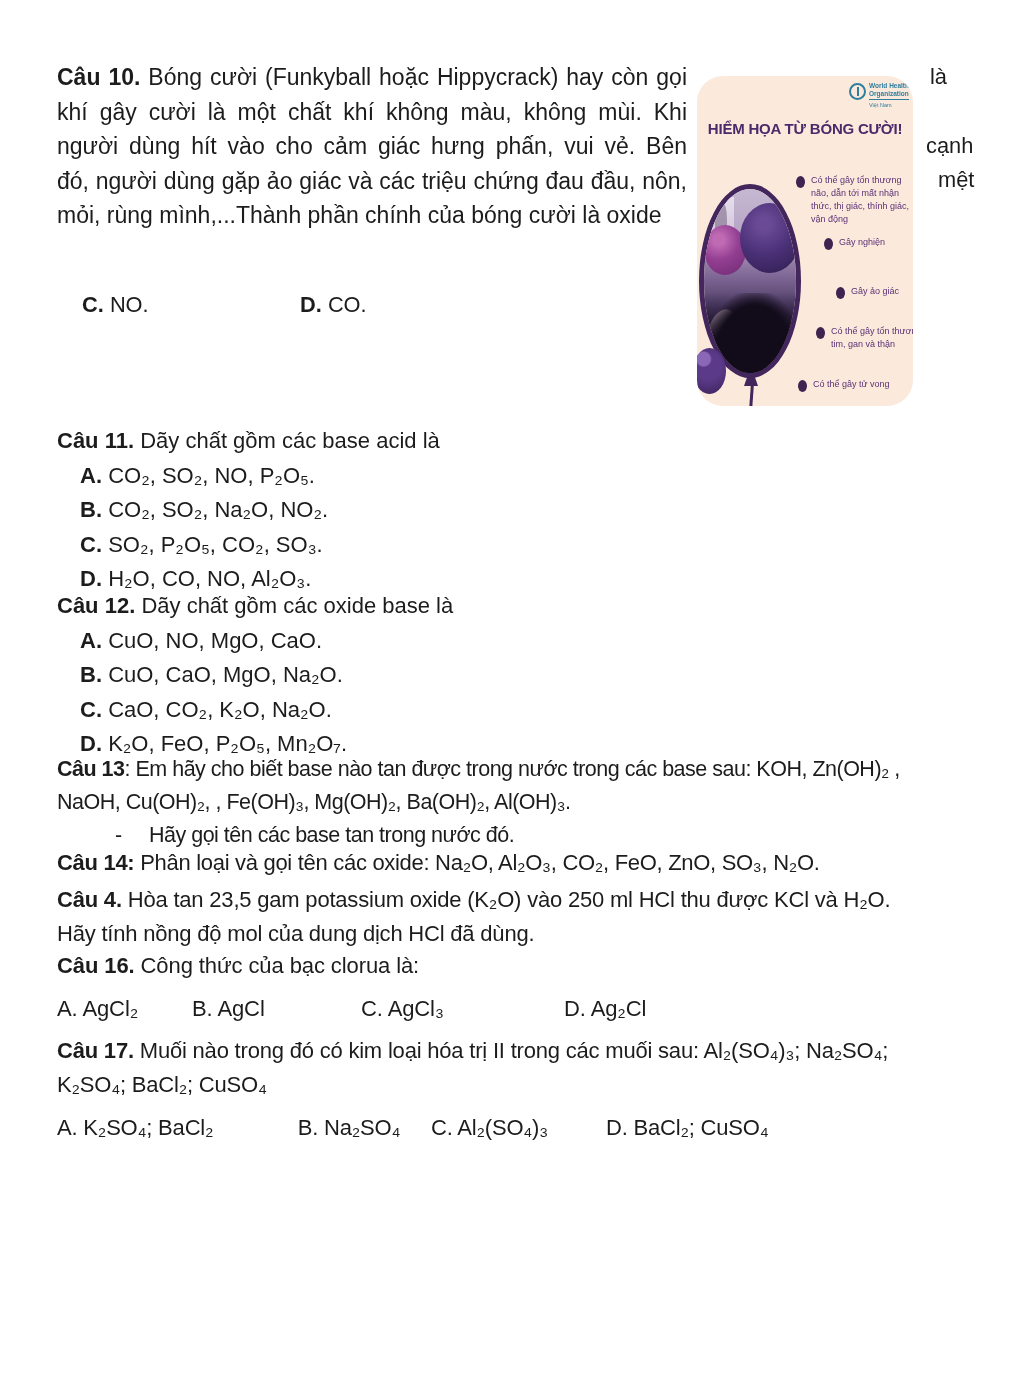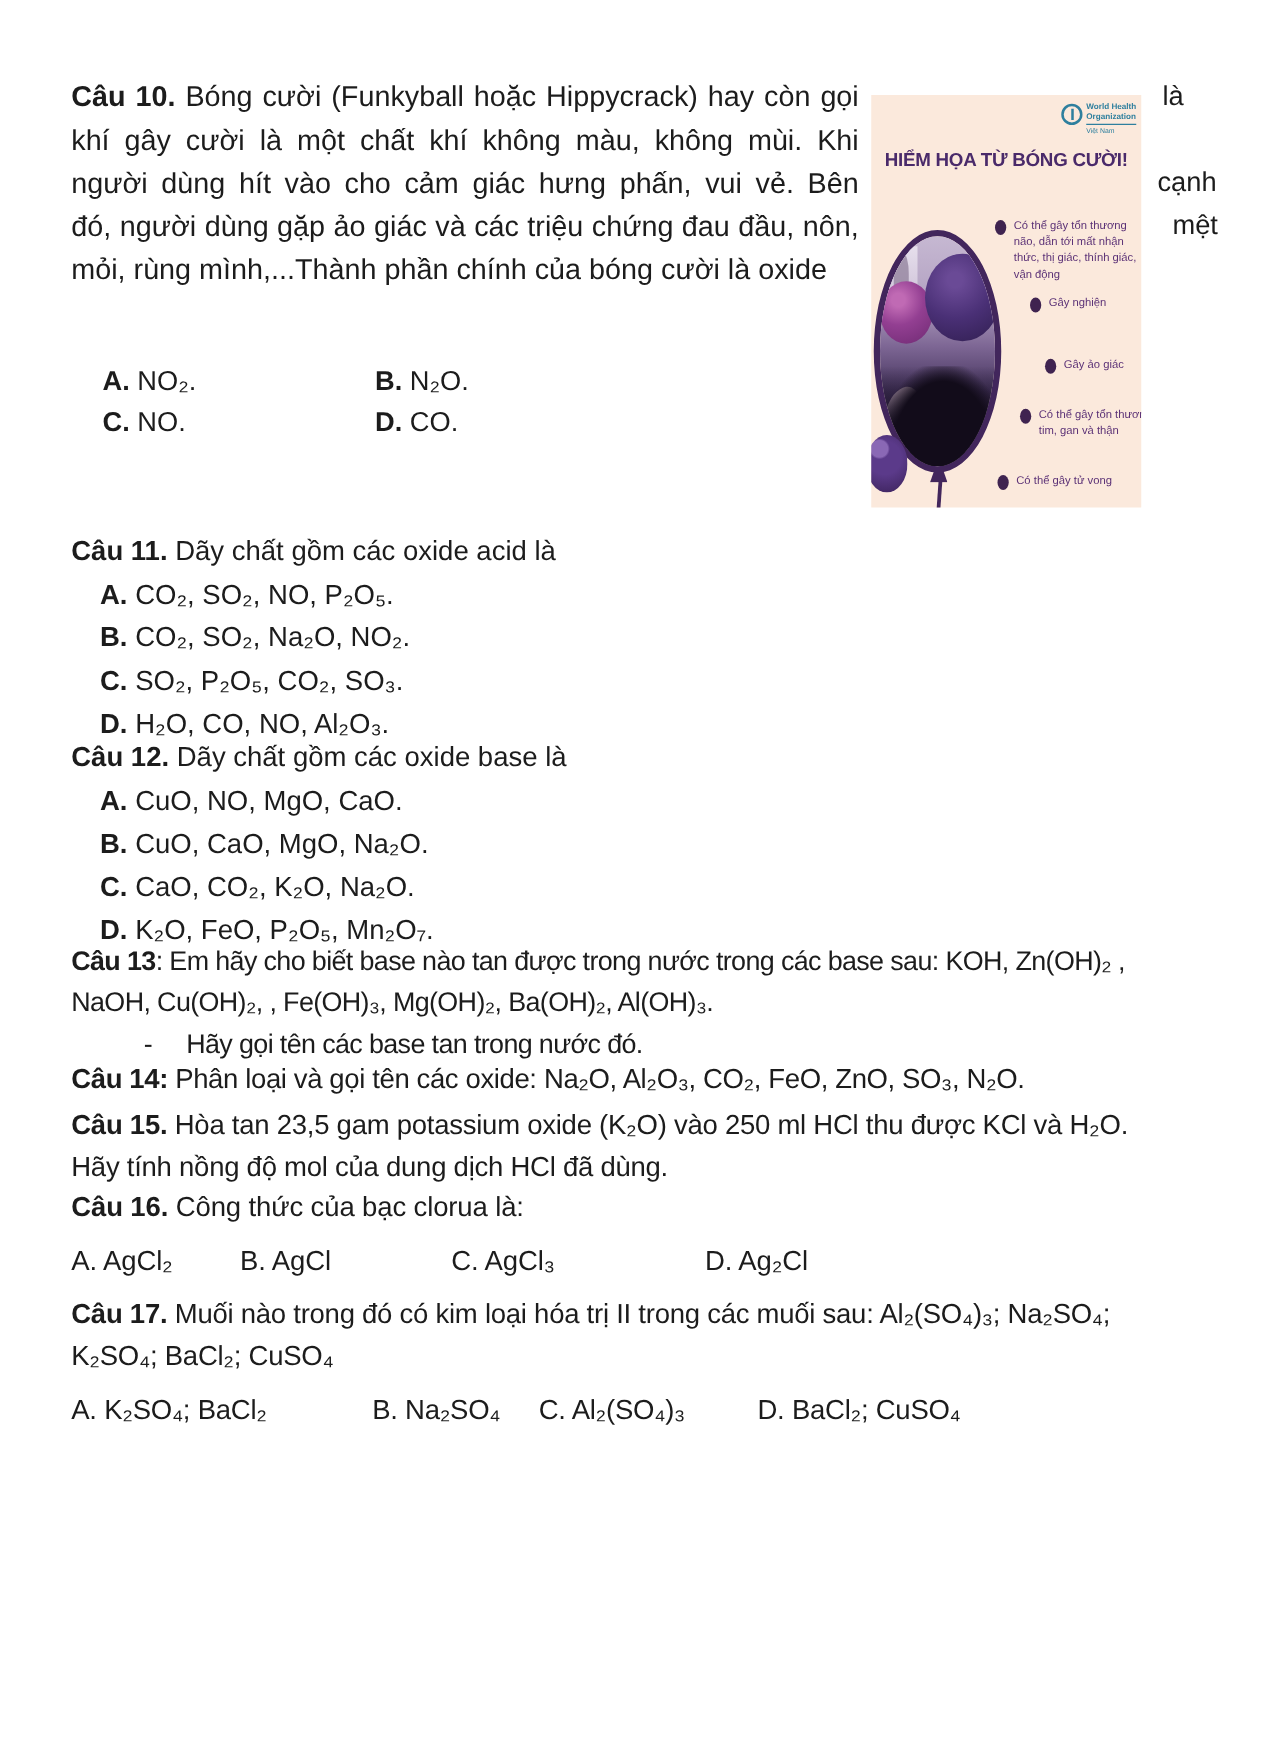--- a/index.html
+++ b/index.html
@@ -22,21 +22,21 @@
     font-size:21.8px; line-height:33px; }
   .q10-row { display:grid; grid-template-columns:218px 1fr; padding-left:25px; }
   .wrap-word { position:absolute; font-size:21.8px; line-height:34.5px; }
   .w1 { left:930px; top:60px; }
   .w2 { left:926px; top:129px; }
   .w3 { left:938px; top:163px; }
 
   
   .poster {
     position:absolute; left:697px; top:76px; width:216px; height:330px;
-    background:#fbe9dc; overflow:hidden;
+    background:#fbe9dc; overflow:hidden;border-radius:26px;
   }
   .who { position:absolute; right:4px; top:6px; display:flex; align-items:flex-start; }
   .who-ring {
     width:17px; height:17px; border:2px solid #2e7f9e; border-radius:50%;
     position:relative; margin-right:3px; margin-top:1px;
   }
   .who-ring::after {
     content:""; position:absolute; left:6px; top:2px; width:2px; height:9px; background:#2e7f9e;
   }
   .who-text { color:#2e7f9e; font-size:6.5px; line-height:7.5px; font-weight:700; }
@@ -113,24 +113,20 @@
     <div class="jline">đó, người dùng gặp ảo giác và các triệu chứng đau đầu, nôn,</div>
     <div class="lline">mỏi, rùng mình,...Thành phần chính của bóng cười là oxide</div>
   </div>
 
   <span class="wrap-word w1">là</span>
   <span class="wrap-word w2">cạnh</span>
   <span class="wrap-word w3">mệt</span>
 
   <div class="q10-options">
     <div class="q10-row">
-      <div><b>A.</b> <span>NO₂.</span></div>
-      <div><b>B.</b> <span>N₂O.</span></div>
-    </div>
-    <div class="q10-row">
       <div><b>C.</b> <span>NO.</span></div>
       <div><b>D.</b> <span>CO.</span></div>
     </div>
   </div>
 
   <div class="poster">
     <div class="who">
       <span class="who-ring"></span>
       <span class="who-text">
         <span>World Health</span><br>
@@ -170,21 +166,21 @@
       <div class="bal-p"></div>
       <div class="arm"></div>
       <div class="ppl"></div>
     </div>
     <div class="knot"></div>
     <div class="string"></div>
     <div class="small-balloon"></div>
   </div>
 
   <div class="sec" id="q11">
-    <div class="line"><b>Câu 11.</b> <span>Dãy chất gồm các oxide acid là</span></div>
+    <div class="line"><b>Câu 11.</b> <span>Dãy chất gồm các base acid là</span></div>
     <div class="optlist">
       <div class="line"><b>A.</b> <span>CO₂, SO₂, NO, P₂O₅.</span></div>
       <div class="line"><b>B.</b> <span>CO₂, SO₂, Na₂O, NO₂.</span></div>
       <div class="line"><b>C.</b> <span>SO₂, P₂O₅, CO₂, SO₃.</span></div>
       <div class="line"><b>D.</b> <span>H₂O, CO, NO, Al₂O₃.</span></div>
     </div>
   </div>
 
   <div class="sec" id="q12">
     <div class="line"><b>Câu 12.</b> <span>Dãy chất gồm các oxide base là</span></div>
@@ -203,21 +199,21 @@
       <span class="dash">-</span>
       <span>Hãy gọi tên các base tan trong nước đó.</span>
     </div>
   </div>
 
   <div class="sec" id="q14">
     <div class="line"><b>Câu 14:</b> <span>Phân loại và gọi tên các oxide:  Na₂O, Al₂O₃, CO₂, FeO, ZnO, SO₃, N₂O.</span></div>
   </div>
 
   <div class="sec" id="q15">
-    <div class="line"><b>Câu 15.</b> <span>Hòa tan 23,5 gam potassium oxide (K₂O) vào 250 ml HCl thu được KCl và H₂O.</span></div>
+    <div class="line"><b>Câu 4.</b> <span>Hòa tan 23,5 gam potassium oxide (K₂O) vào 250 ml HCl thu được KCl và H₂O.</span></div>
     <div class="line">Hãy tính nồng độ mol của dung dịch HCl đã dùng.</div>
   </div>
 
   <div class="sec" id="q16">
     <div class="line"><b>Câu 16.</b> <span>Công thức của bạc clorua là:</span></div>
     <div class="optrow optrow16">
       <span class="c1"><span>A.</span> <span>AgCl₂</span></span>
       <span class="c2"><span>B.</span> <span>AgCl</span></span>
       <span class="c3"><span>C.</span> <span>AgCl₃</span></span>
       <span class="c4"><span>D.</span> <span>Ag₂Cl</span></span>

